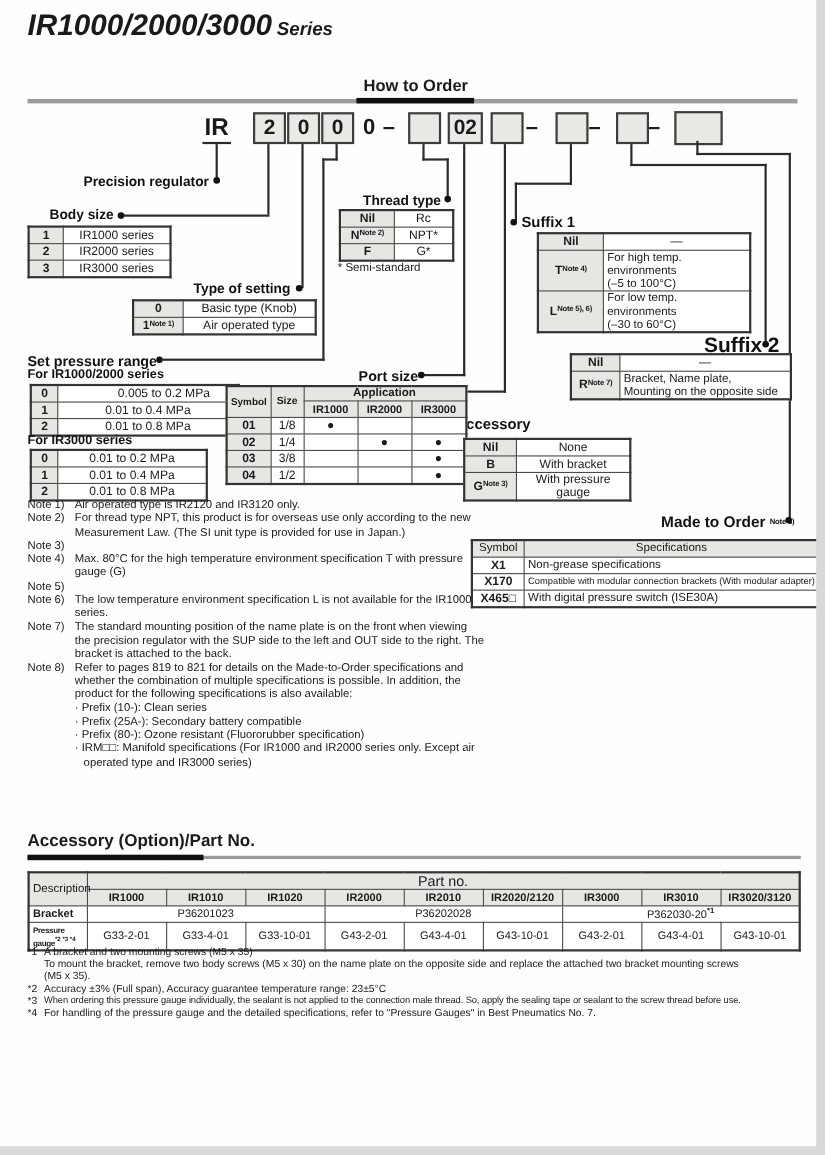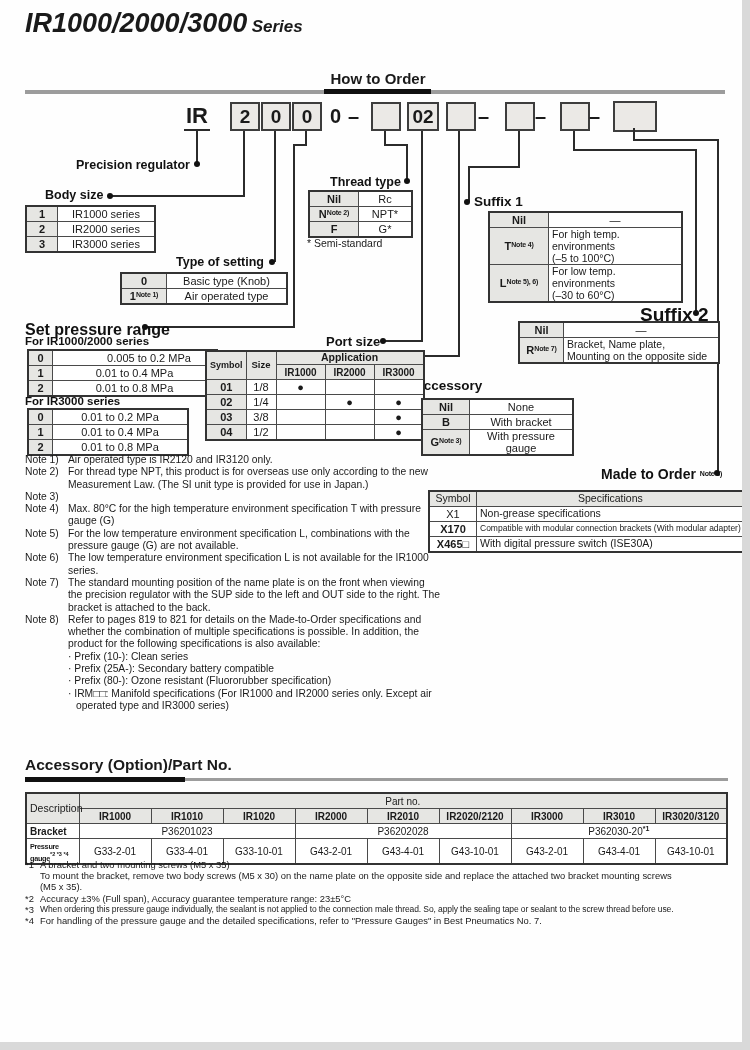--- a/index.html
+++ b/index.html
@@ -93,21 +93,21 @@
   <div class="dot" style="left:380px;top:338px;"></div>
   <div class="dot" style="left:404px;top:381px;"></div>
   <div class="dot" style="left:464px;top:199px;"></div>
   <div class="dot" style="left:693px;top:310px;"></div>
   <div class="dot" style="left:714px;top:470px;"></div>
 
   <div class="callout" style="left:76px;top:158px;font-size:12.5px;">Precision regulator</div>
   <div class="callout" style="left:45px;top:188px;font-size:12.5px;">Body size</div>
   <div class="callout" style="left:176px;top:255px;font-size:12.5px;">Type of setting</div>
   <div class="callout" style="left:330px;top:175px;font-size:12.5px;">Thread type</div>
-  <div class="callout" style="left:25px;top:321px;font-size:16px;">Set pressure range</div>
+  <div class="callout" style="left:25px;top:321px;font-size:13px;">Set pressure range</div>
   <div class="callout" style="left:326px;top:334px;font-size:13px;">Port size</div>
   <div class="callout" style="left:474px;top:194px;font-size:13.5px;">Suffix 1</div>
   <div class="callout" style="left:640px;top:304px;font-size:19px;">Suffix 2</div>
   <div class="callout" style="left:414px;top:378px;font-size:13.5px;">Accessory</div>
   <div class="callout" style="left:601px;top:466px;font-size:14px;">
     <span>Made to Order</span>
     <sup class="noteref">Note 8)</sup>
   </div>
 
   <table class="spec" style="left:25px;top:205px;">
@@ -292,21 +292,21 @@
   </tbody>
     </table>
 
   <table class="spec" style="left:428px;top:490px;">
     <tbody>
         <tr>
           <th class="hd" style="width:40px;height:12px;font-size:10.5px;font-weight:normal;">Symbol</th>
           <th class="hd" style="width:256px;font-size:10.5px;font-weight:normal;">Specifications</th>
         </tr>
     <tr>
-          <td style="font-weight:normal;">X1</td>
+          <td style="font-weight:bold;">X1</td>
           <td class="left" style="font-size:10.5px;">Non-grease specifications</td>
         </tr>
     <tr>
           <td style="font-weight:bold;">X170</td>
           <td class="left" style="font-size:8.5px;white-space:nowrap;">Compatible with modular connection brackets (With modular adapter)</td>
         </tr>
     <tr>
           <td style="font-weight:bold;">X465□</td>
           <td class="left" style="font-size:10.5px;">With digital pressure switch (ISE30A)</td>
         </tr>
@@ -324,21 +324,20 @@
       </div>
     <div class="note">
         <div class="nl">Note 3)</div>
       </div>
     <div class="note">
         <div class="nl">Note 4)</div>
         <div class="nt">Max. 80°C for the high temperature environment specification T with pressure gauge (G)</div>
       </div>
     <div class="note">
         <div class="nl">Note 5)</div>
-        <div class="nt">For the low temperature environment specification L, combinations with the pressure gauge (G) are not available.</div>
       </div>
     <div class="note">
         <div class="nl">Note 6)</div>
         <div class="nt">The low temperature environment specification L is not available for the IR1000 series.</div>
       </div>
     <div class="note">
         <div class="nl">Note 7)</div>
         <div class="nt">The standard mounting position of the name plate is on the front when viewing the precision regulator with the SUP side to the left and OUT side to the right. The bracket is attached to the back.</div>
       </div>
     <div class="note">
@@ -356,21 +355,21 @@
   <div class="rule-black" style="left:25px;top:777px;width:160px;height:5px;"></div>
 
   <table class="spec" style="left:25px;top:792px;table-layout:fixed;width:703px;">
     <colgroup>
         <col style="width:53px;">
         <col span="9" style="width:72px;">
       </colgroup>
     <tbody>
         <tr>
       <td class="hd" rowspan="2" style="font-size:10.5px;font-weight:normal;">Description</td>
-      <td class="hd" colspan="9" style="height:14px;font-size:10px;font-weight:normal;">Part no.</td>
+      <td class="hd" colspan="9" style="height:14px;font-size:13px;font-weight:normal;">Part no.</td>
     </tr>
     <tr>
       <td class="hd" style="height:14px;font-size:10px;">IR1000</td>
       <td class="hd" style="font-size:10px;">IR1010</td>
       <td class="hd" style="font-size:10px;">IR1020</td>
       <td class="hd" style="font-size:10px;">IR2000</td>
       <td class="hd" style="font-size:10px;">IR2010</td>
       <td class="hd" style="font-size:10px;">IR2020/2120</td>
       <td class="hd" style="font-size:10px;">IR3000</td>
       <td class="hd" style="font-size:10px;">IR3010</td>

